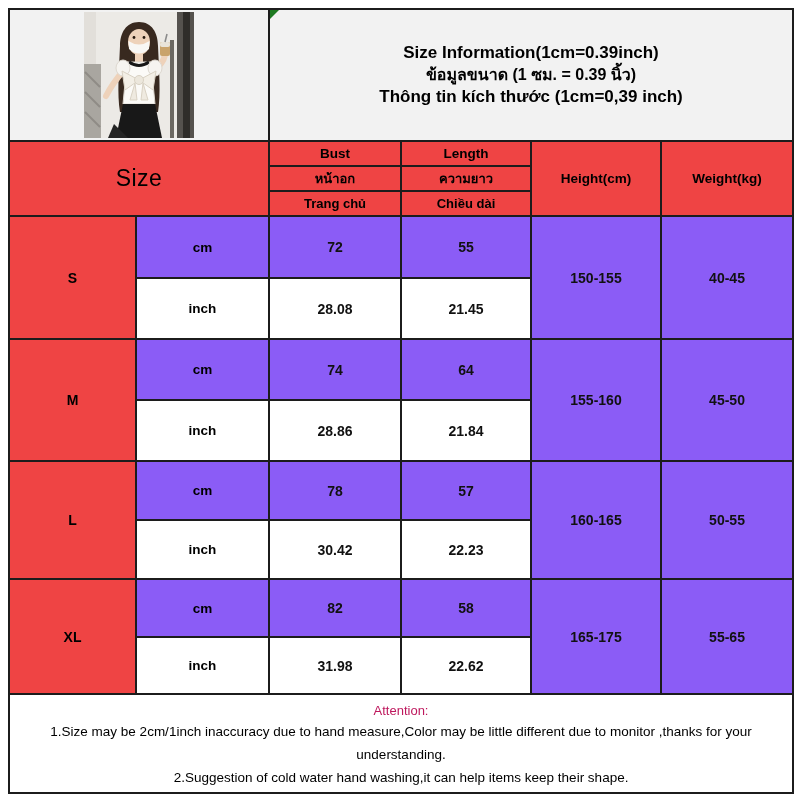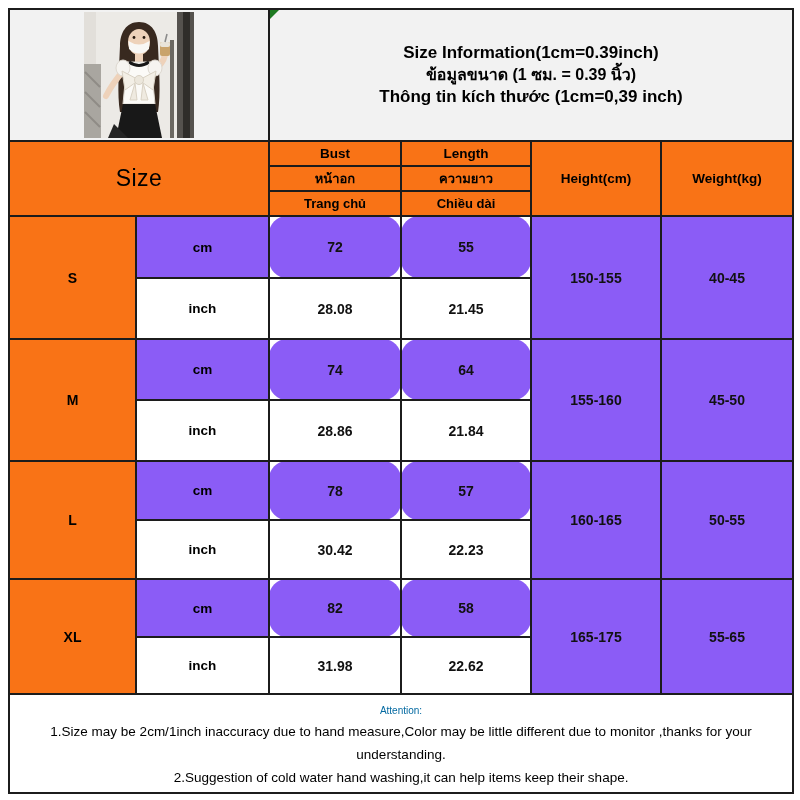--- a/index.html
+++ b/index.html
@@ -21,21 +21,21 @@
   }
   table.size-chart td {
     border: 2px solid #1c1c1c;
     text-align: center;
     vertical-align: middle;
     padding: 0;
     overflow: hidden;
   }
   
   .bg-top    { background: #f2f2f2; }
-  .bg-head   { background: #f97316; }
+  .bg-head   { background: #ef4444; }
   .bg-light  { background: #8b5cf6; }
   .bg-white  { background: #ffffff; }
 
   
   .photo-cell { position: relative; }
   .photo-wrap { display: flex; align-items: center; justify-content: center; height: 100%; }
   .title-cell { position: relative; }
   .corner-flag {
     position: absolute; top: 0; left: 0;
     width: 0; height: 0;
@@ -53,27 +53,27 @@
   .size-head {
     font-size: 23px; font-weight: 400; color: #000;
     letter-spacing: 0.5px;
   }
   .col-head { font-size: 13.5px; font-weight: 700; color: #000; }
   .col-head-sub { font-size: 13px; font-weight: 700; color: #000; }
 
   
   .size-label { font-size: 14px; font-weight: 700; color: #000; }
   .unit-cell  { font-size: 13.5px; font-weight: 700; color: #000; }
-  .val-cell   { font-size: 14px; font-weight: 600; color: #111; border-radius: 18px; }
+  .val-cell   { font-size: 14px; font-weight: 600; color: #111; }
   .range-cell { font-size: 14px; font-weight: 600; color: #111; }
 
   
   .attention-cell { vertical-align: top; }
   .attention-inner { padding: 3px 18px 0 18px; }
-  .attention-heading { font-size: 10px; line-height: 19px; color: #0369a1; }
+  .attention-heading { font-size: 13px; line-height: 19px; color: #be185d; }
   .attention-note { font-size: 13.5px; line-height: 23px; color: #000; }
 </style>
 </head>
 <body>
 
 <div class="sheet">
 <table class="size-chart">
   <colgroup>
     <col style="width:127px">
         <col style="width:133px">

